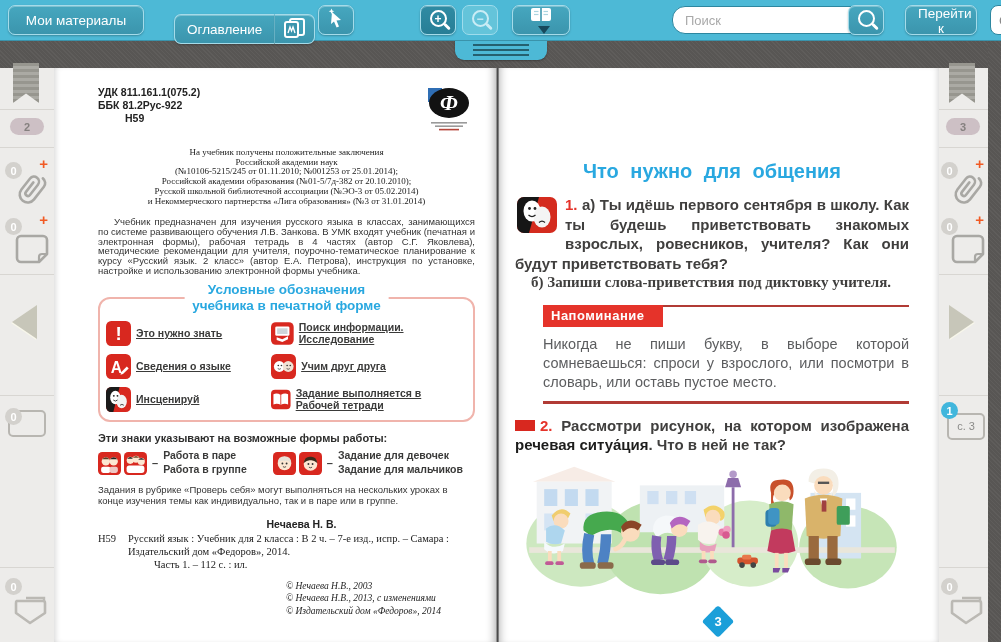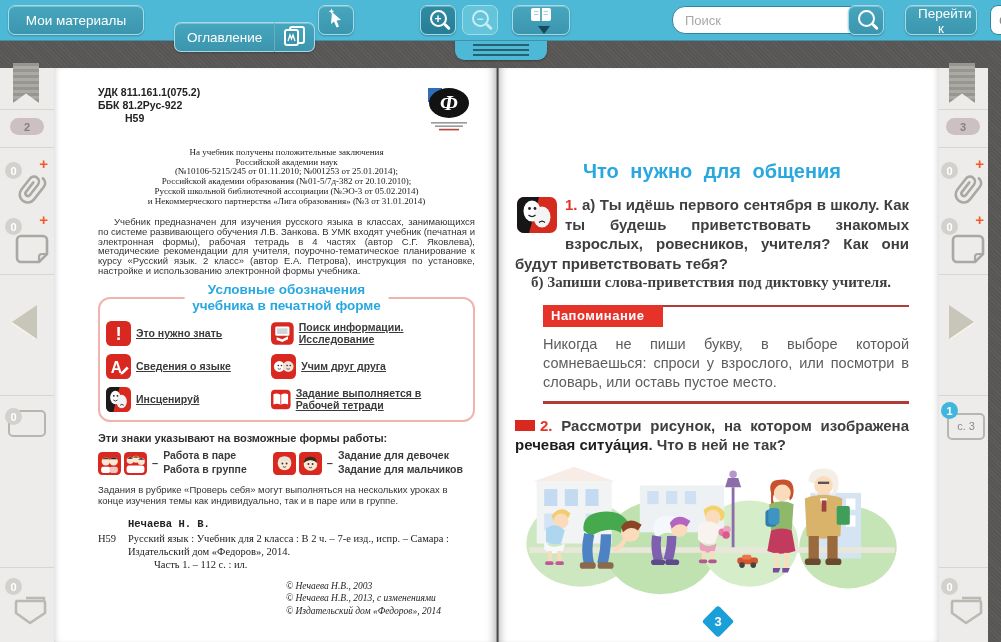--- a/index.html
+++ b/index.html
@@ -5,21 +5,21 @@
   html,body{margin:0;padding:0;width:1001px;height:642px;overflow:hidden;font-family:"Liberation Sans",sans-serif;}
   .stage{position:absolute;inset:0;width:1001px;height:642px;background:#ecebe8;overflow:hidden;}
 
   
   .toolbar{position:absolute;top:0;left:0;width:1001px;height:40px;background:#4db9d6;border-bottom:1px solid #3a93ab;z-index:30;}
   .tbtn{position:absolute;top:5px;height:30px;background:linear-gradient(#46a7bf,#3b95ad);border:1px solid #a5dbe9;border-radius:7px;color:#fff;
         font-family:"Liberation Sans",sans-serif;font-size:13.5px;box-shadow:0 1px 2px rgba(0,0,0,.25),inset 0 1px 0 rgba(255,255,255,.3);cursor:pointer;padding:0 12px;}
   .tbtn.sq{width:36px;padding:0;}
   .tbtn.dark{background:linear-gradient(#2f8ba3,#277e96);}
   .tbtn.disabled{background:#64c4da;border-color:#9edcec;box-shadow:none;}
-  .tgroup{position:absolute;top:22px;display:flex;padding-left:10px;}
+  .tgroup{position:absolute;top:14px;display:flex;padding-left:10px;}
   .tgroup .tbtn{position:relative;top:0;}
   .tgroup .tbtn:first-child{border-radius:7px 0 0 7px;border-right:1px solid #6fbdd1;}
   .tgroup .tbtn:last-child{border-radius:0 7px 7px 0;border-left:none;width:40px;padding:0;}
   .search{position:absolute;top:6px;height:26px;border:1px solid #2d87a0;border-radius:13px;padding:0 12px;font-size:13px;color:#555;outline:none;background:#fff;}
   .search::placeholder{color:#a9a9a9;}
   .goto-input{position:absolute;top:5px;height:28px;border:1px solid #2d87a0;border-radius:8px 0 0 8px;padding:0 8px;font-size:13px;color:#888;background:#fff;outline:none;}
   .mag{position:relative;display:inline-block;width:13px;height:13px;border:2.5px solid #fff;border-radius:50%;}
   .mag::after{content:'';position:absolute;width:8px;height:3px;background:#fff;border-radius:2px;transform:rotate(45deg);right:-6px;bottom:-3px;}
   .mag .sign{position:absolute;left:50%;top:50%;transform:translate(-50%,-54%);font-weight:bold;font-size:12px;color:#fff;line-height:1;}
   .tbtn.disabled .mag{border-color:#c9ecf5;}
@@ -77,21 +77,21 @@
                 color:#29a8e0;font-weight:bold;font-size:13.5px;line-height:1.15;text-align:center;white-space:nowrap;}
   .legend-grid{display:grid;grid-template-columns:46% 54%;row-gap:8px;}
   .legend-item{display:flex;align-items:center;gap:5px;}
   .li-label{font-weight:bold;font-size:10.5px;line-height:1.12;color:#3a3a39;text-decoration:underline;}
   .forms-intro{margin-top:10px;font-weight:bold;font-size:11px;color:#2e2e2d;}
   .forms-row{display:flex;margin-top:5px;gap:26px;}
   .form-group{display:flex;align-items:center;gap:3px;}
   .dash{font-weight:bold;font-size:11px;color:#3a3a39;margin:0 2px;}
   .form-labels{font-weight:bold;font-size:10.5px;line-height:1.3;color:#3a3a39;}
   .check-note{margin-top:7px;font-size:9.5px;line-height:1.2;color:#333;}
-  .author{margin-top:11px;margin-left:30px;font-family:Liberation Mono, monospace;font-weight:bold;font-size:10.5px;color:#222;}
+  .author{margin-top:11px;margin-left:30px;font-family:Liberation Sans, sans-serif;font-weight:bold;font-size:10.5px;color:#222;text-align:center;}
   .imprint{display:flex;font-family:"Liberation Serif",serif;font-size:10.5px;line-height:1.25;color:#222;margin-top:2px;}
   .icode{width:30px;flex:none;}
   .part-line{margin-left:26px;}
   .copyrights{margin-top:9px;margin-left:auto;margin-right:34px;width:max-content;font-family:"Liberation Serif",serif;
               font-style:italic;font-size:9.5px;line-height:1.3;color:#222;}
 
   
   .rp-title{margin-top:92px;text-align:center;color:#29a8e0;font-weight:bold;font-size:20px;word-spacing:6px;}
   .ex1{margin-top:12px;}
   .ex-icon{float:left;width:40px;height:36px;margin:2px 8px 2px 2px;}

